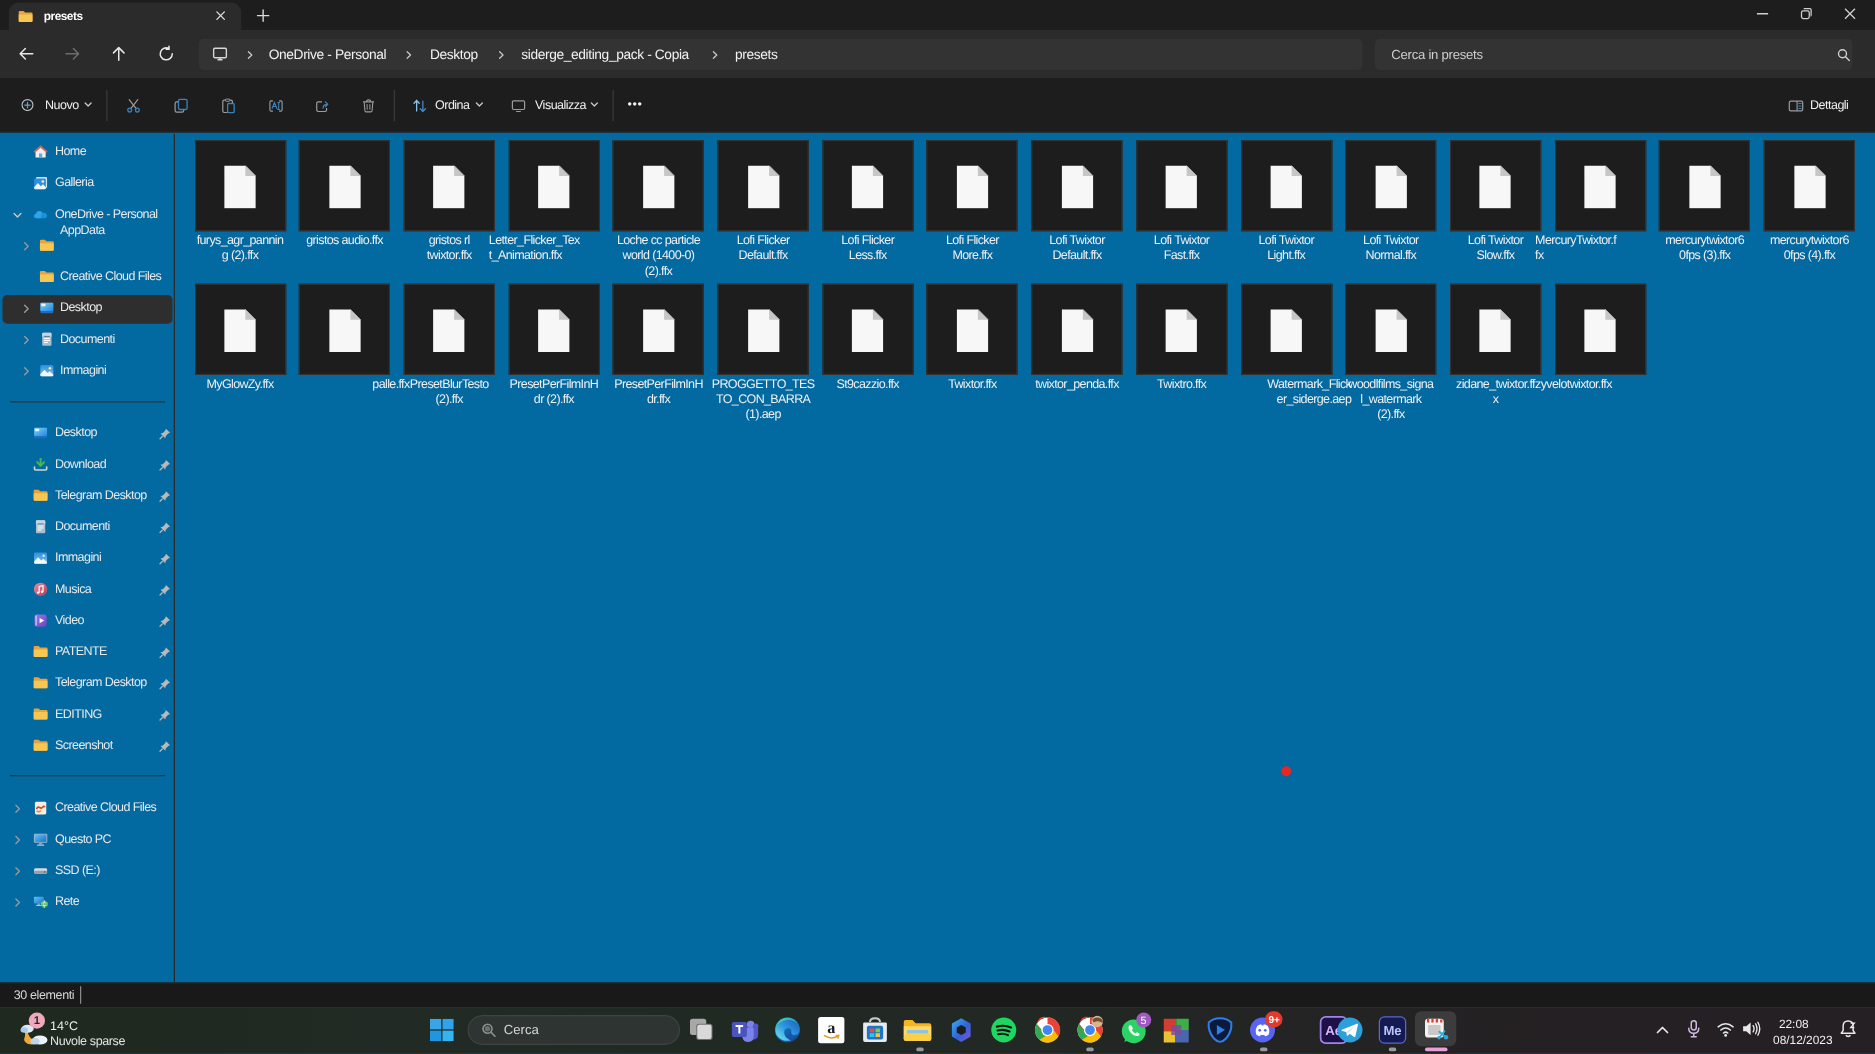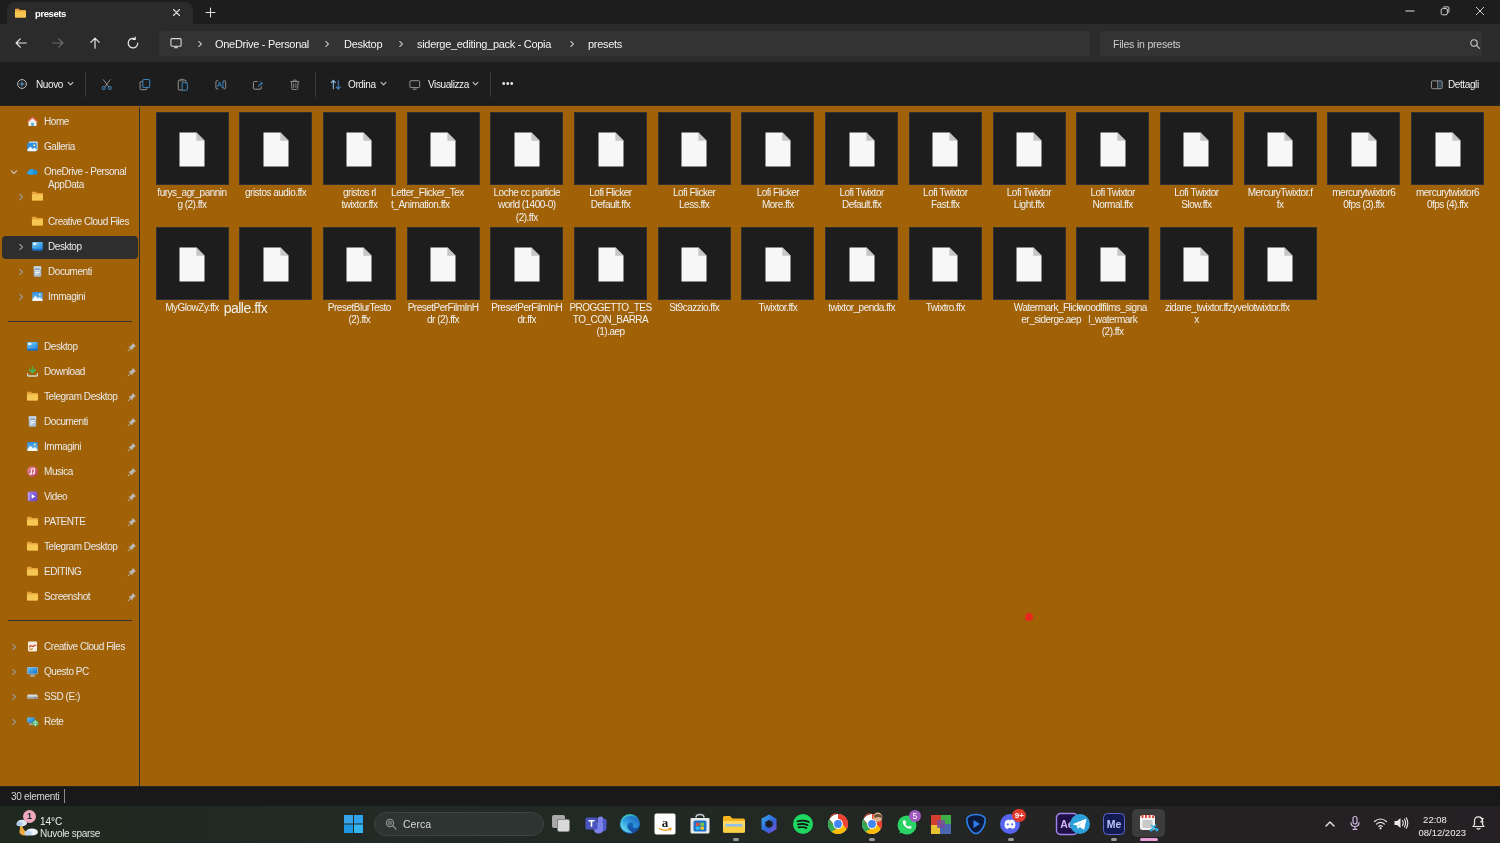--- a/index.html
+++ b/index.html
@@ -1,13 +1,13 @@
 <!DOCTYPE html>
 <html><head><meta charset="utf-8"><style>*{margin:0;padding:0;box-sizing:border-box}body{font-family:"Liberation Sans",sans-serif;background:#191919;width:1500px;height:843px;overflow:hidden}</style></head><body>
-<div style="position:relative;width:1500px;height:843px;background:#a16207">
+<div style="position:relative;width:1500px;height:843px;background:#0369a1">
     <div style="position:absolute;left:0;top:0;width:1500px;height:24px;background:#1d1d1d"></div>
     <div style="position:absolute;left:7px;top:2px;width:186px;height:22px;background:#2b2b2b;border-radius:8px 8px 0 0"></div>
     <div style="position:absolute;left:14px;top:7px;width:13px;height:13px;transform:scale(0.81);transform-origin:0 0">
       <svg width="16" height="16" viewBox="0 0 16 16" style="display:block;">
         <path d="M1.2 3.2 Q1.2 2.2 2.2 2.2 L6 2.2 L7.6 3.8 L13.8 3.8 Q14.8 3.8 14.8 4.8 L14.8 12 Q14.8 13 13.8 13 L2.2 13 Q1.2 13 1.2 12 Z" fill="#e8a33b"></path>
         <path d="M1.2 5.6 L14.8 5.6 L14.8 12 Q14.8 13 13.8 13 L2.2 13 Q1.2 13 1.2 12 Z" fill="#f6c752"></path>
       </svg>
     </div>
     <div style="position:absolute;left:35px;top:7px;width:100px;height:13px;font-size:9.5px;letter-spacing:-0.4px;font-weight:bold;color:#ffffff;line-height:13px">presets</div>
     <div style="position:absolute;left:171px;top:7px;width:11px;height:11px">
@@ -82,21 +82,21 @@
       </svg>
     </div>
     <div style="position:absolute;left:417px;top:37px;height:14px;line-height:14px;font-size:11px;letter-spacing:-0.3px;color:#f2f2f2">siderge_editing_pack - Copia</div>
     <div style="position:absolute;left:568px;top:40px;width:8px;height:8px">
       <svg width="8" height="8" viewBox="0 0 10 10" style="display:block">
         <path d="M3.4 1.8 L6.8 5 L3.4 8.2" stroke="#c8c8c8" stroke-width="1.3" fill="none" stroke-linecap="round" stroke-linejoin="round"></path>
       </svg>
     </div>
     <div style="position:absolute;left:588px;top:37px;height:14px;line-height:14px;font-size:11px;letter-spacing:-0.3px;color:#f2f2f2">presets</div>
     <div style="position:absolute;left:1100px;top:31px;width:382px;height:25px;background:#333333;border-radius:4px"></div>
-    <div style="position:absolute;left:1113px;top:37px;height:14px;line-height:14px;font-size:10.5px;letter-spacing:-0.2px;color:#cfcfcf">Files in presets</div>
+    <div style="position:absolute;left:1113px;top:37px;height:14px;line-height:14px;font-size:10.5px;letter-spacing:-0.2px;color:#cfcfcf">Cerca in presets</div>
     <div style="position:absolute;left:1469px;top:38px;width:12px;height:12px">
       <svg width="12" height="12" viewBox="0 0 12 12" style="display:block;">
         <circle cx="5" cy="5" r="3.2" fill="none" stroke="#cfcfcf" stroke-width="1.1"></circle>
         <path d="M7.4 7.4 L10.4 10.4" stroke="#cfcfcf" stroke-width="1.1" stroke-linecap="round"></path>
       </svg>
     </div>
     <div style="position:absolute;left:0;top:62px;width:1500px;height:44px;background:#1d1d1d;border-bottom:1px solid #262626"></div>
     <div style="position:absolute;left:17px;top:79px;width:10px;height:10px">
       <svg width="10" height="10" viewBox="0 0 10 10" style="display:block;">
         <circle cx="5" cy="5" r="4.4" fill="none" stroke="#c0c0c0" stroke-width="1"></circle>
@@ -653,21 +653,21 @@
     </div>
     <div style="position:absolute;left:1144.4px;top:187px;width:104px;text-align:center;font-size:10px;letter-spacing:-0.5px;line-height:12.3px;color:#f0f0f0">Lofi Twixtor<br>Slow.ffx</div>
     <div style="position:absolute;left:1243.6px;top:112px;width:73px;height:73px;background:#1d1d1d;border:1px solid #313131"></div>
     <div style="position:absolute;left:1267.1px;top:132px;width:26px;height:35px">
       <svg width="26" height="35" viewBox="0 0 26 35" style="display:block;">
         <path d="M0.5 0.5 L17.3 0.5 L25.5 8.7 L25.5 34.5 L0.5 34.5 Z" fill="#f7f7f7"></path>
         <path d="M17.3 0.5 L17.3 8.7 L25.5 8.7 Z" fill="#c6c6c6"></path>
         <path d="M17.3 0.5 L25.5 8.7" stroke="#a8a8a8" stroke-width="0.8" fill="none"></path>
       </svg>
     </div>
-    <div style="position:absolute;left:1228.1px;top:187px;width:104px;text-align:center;font-size:10px;letter-spacing:-0.5px;line-height:12.3px;color:#f0f0f0">MercuryTwixtor.f<br>fx</div>
+    <div style="position:absolute;left:1228.1px;top:187px;width:104px;font-size:10px;letter-spacing:-0.5px;line-height:12.3px;color:#f0f0f0">MercuryTwixtor.f<br>fx</div>
     <div style="position:absolute;left:1327.3px;top:112px;width:73px;height:73px;background:#1d1d1d;border:1px solid #313131"></div>
     <div style="position:absolute;left:1350.8px;top:132px;width:26px;height:35px">
       <svg width="26" height="35" viewBox="0 0 26 35" style="display:block;">
         <path d="M0.5 0.5 L17.3 0.5 L25.5 8.7 L25.5 34.5 L0.5 34.5 Z" fill="#f7f7f7"></path>
         <path d="M17.3 0.5 L17.3 8.7 L25.5 8.7 Z" fill="#c6c6c6"></path>
         <path d="M17.3 0.5 L25.5 8.7" stroke="#a8a8a8" stroke-width="0.8" fill="none"></path>
       </svg>
     </div>
     <div style="position:absolute;left:1311.8px;top:187px;width:104px;text-align:center;font-size:10px;letter-spacing:-0.5px;line-height:12.3px;color:#f0f0f0">mercurytwixtor6<br>0fps (3).ffx</div>
     <div style="position:absolute;left:1411.0px;top:112px;width:73px;height:73px;background:#1d1d1d;border:1px solid #313131"></div>
@@ -689,21 +689,21 @@
     </div>
     <div style="position:absolute;left:140.0px;top:301.5px;width:104px;text-align:center;font-size:10px;letter-spacing:-0.5px;line-height:12.3px;color:#f0f0f0">MyGlowZy.ffx</div>
     <div style="position:absolute;left:239.2px;top:226.5px;width:73px;height:73px;background:#1d1d1d;border:1px solid #313131"></div>
     <div style="position:absolute;left:262.7px;top:246.5px;width:26px;height:35px">
       <svg width="26" height="35" viewBox="0 0 26 35" style="display:block;">
         <path d="M0.5 0.5 L17.3 0.5 L25.5 8.7 L25.5 34.5 L0.5 34.5 Z" fill="#f7f7f7"></path>
         <path d="M17.3 0.5 L17.3 8.7 L25.5 8.7 Z" fill="#c6c6c6"></path>
         <path d="M17.3 0.5 L25.5 8.7" stroke="#a8a8a8" stroke-width="0.8" fill="none"></path>
       </svg>
     </div>
-    <div style="position:absolute;left:223.7px;top:301.5px;width:104px;text-align:left;font-size:14px;letter-spacing:-0.5px;line-height:12.3px;color:#f0f0f0">palle.ffx</div>
+    <div style="position:absolute;left:223.7px;top:301.5px;width:104px;text-align:right;font-size:10px;letter-spacing:-0.5px;line-height:12.3px;color:#f0f0f0">palle.ffx</div>
     <div style="position:absolute;left:322.9px;top:226.5px;width:73px;height:73px;background:#1d1d1d;border:1px solid #313131"></div>
     <div style="position:absolute;left:346.4px;top:246.5px;width:26px;height:35px">
       <svg width="26" height="35" viewBox="0 0 26 35" style="display:block;">
         <path d="M0.5 0.5 L17.3 0.5 L25.5 8.7 L25.5 34.5 L0.5 34.5 Z" fill="#f7f7f7"></path>
         <path d="M17.3 0.5 L17.3 8.7 L25.5 8.7 Z" fill="#c6c6c6"></path>
         <path d="M17.3 0.5 L25.5 8.7" stroke="#a8a8a8" stroke-width="0.8" fill="none"></path>
       </svg>
     </div>
     <div style="position:absolute;left:307.4px;top:301.5px;width:104px;text-align:center;font-size:10px;letter-spacing:-0.5px;line-height:12.3px;color:#f0f0f0">PresetBlurTesto<br>(2).ffx</div>
     <div style="position:absolute;left:406.6px;top:226.5px;width:73px;height:73px;background:#1d1d1d;border:1px solid #313131"></div>

